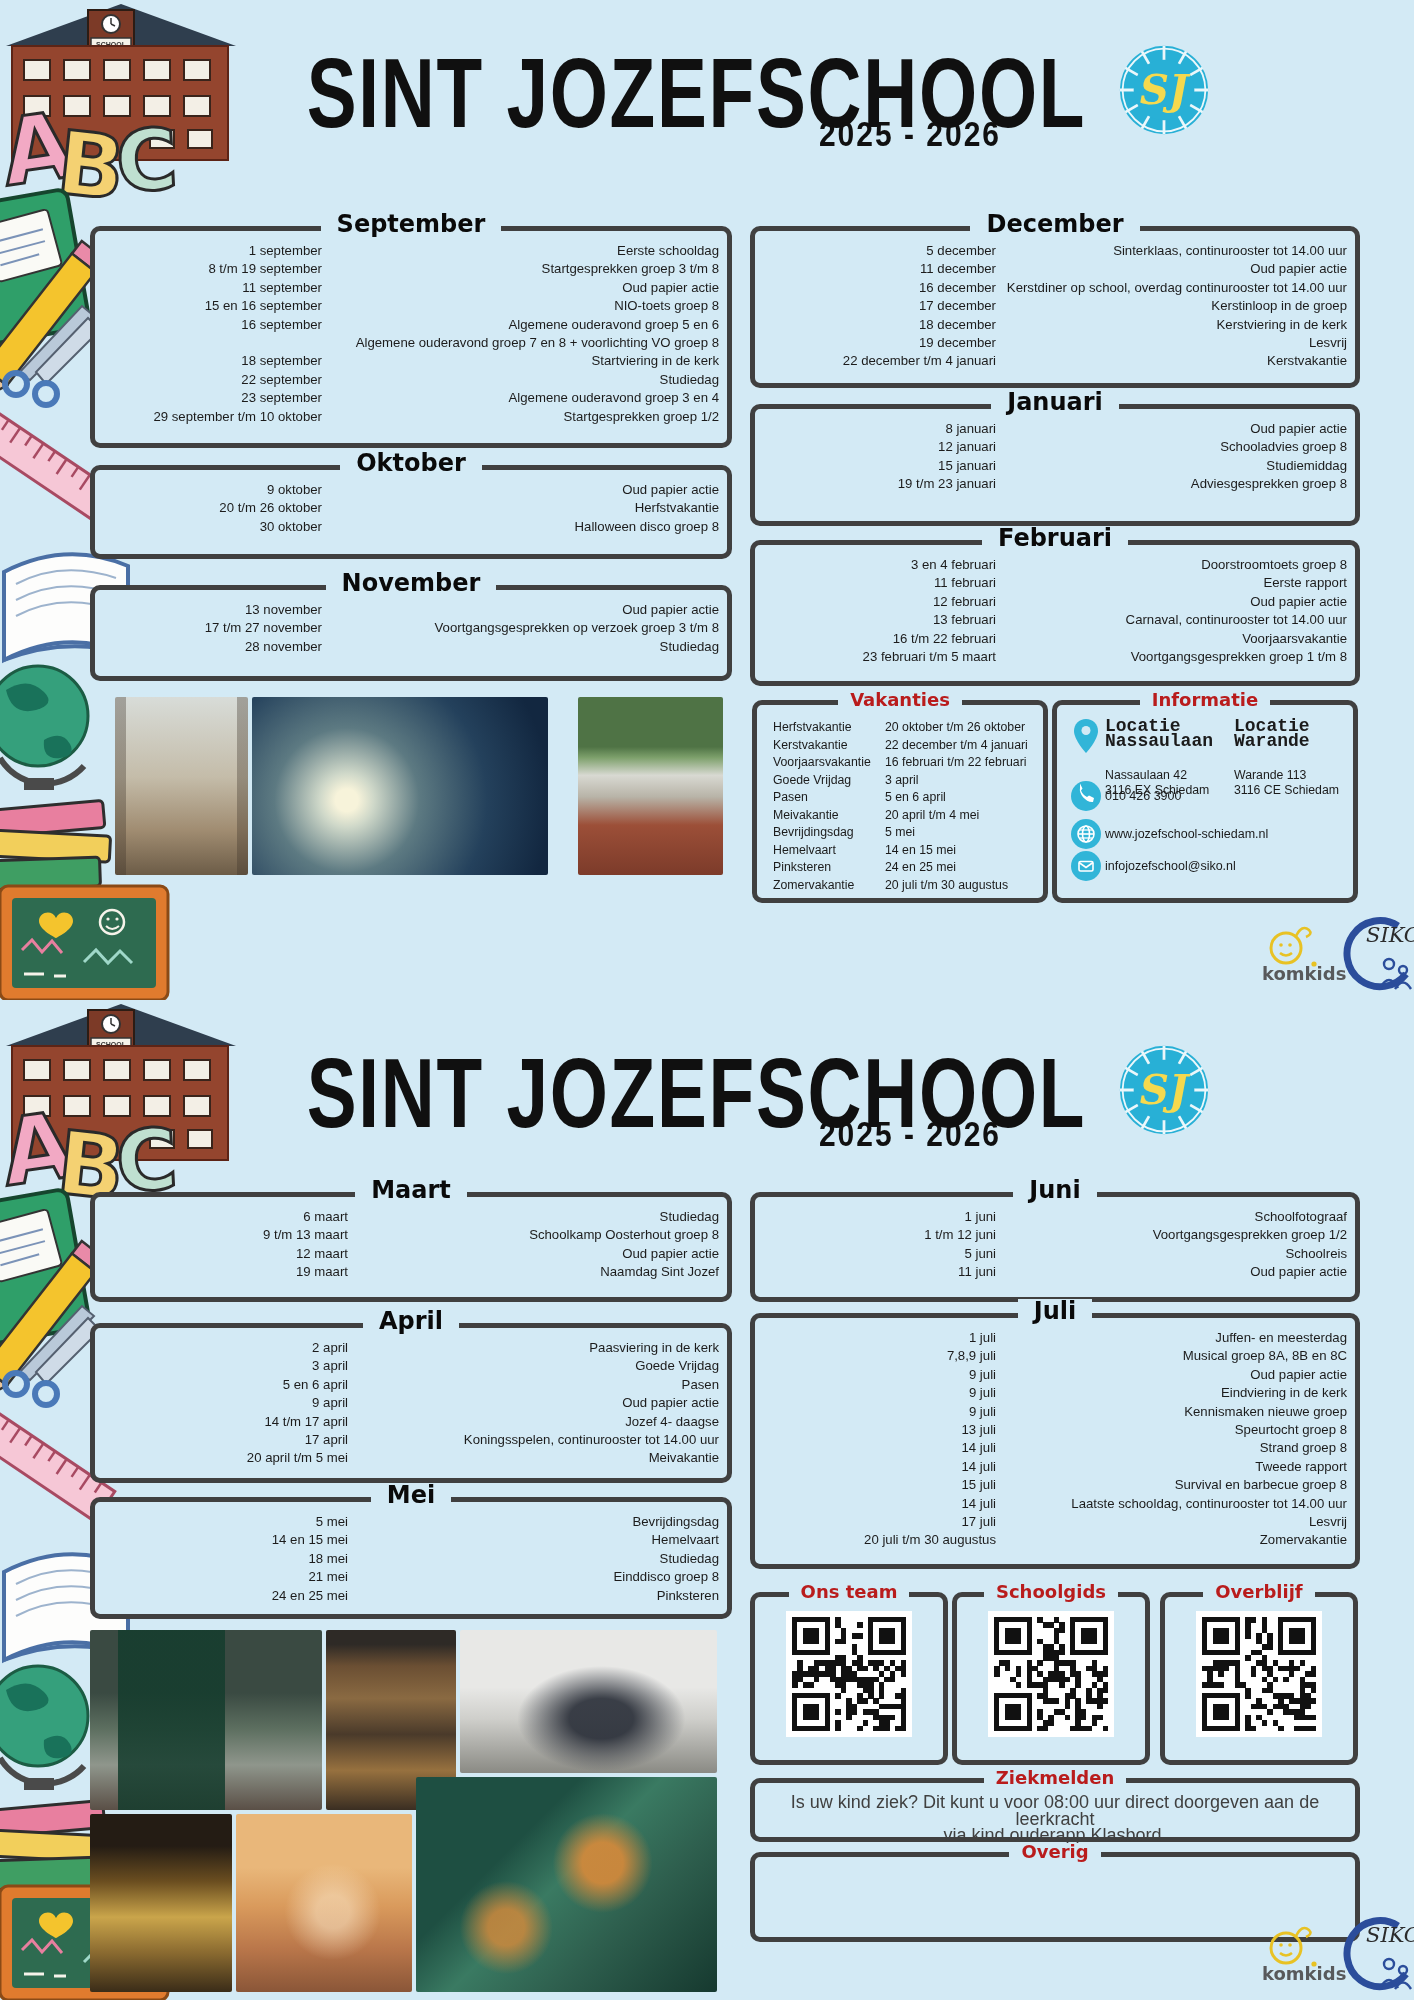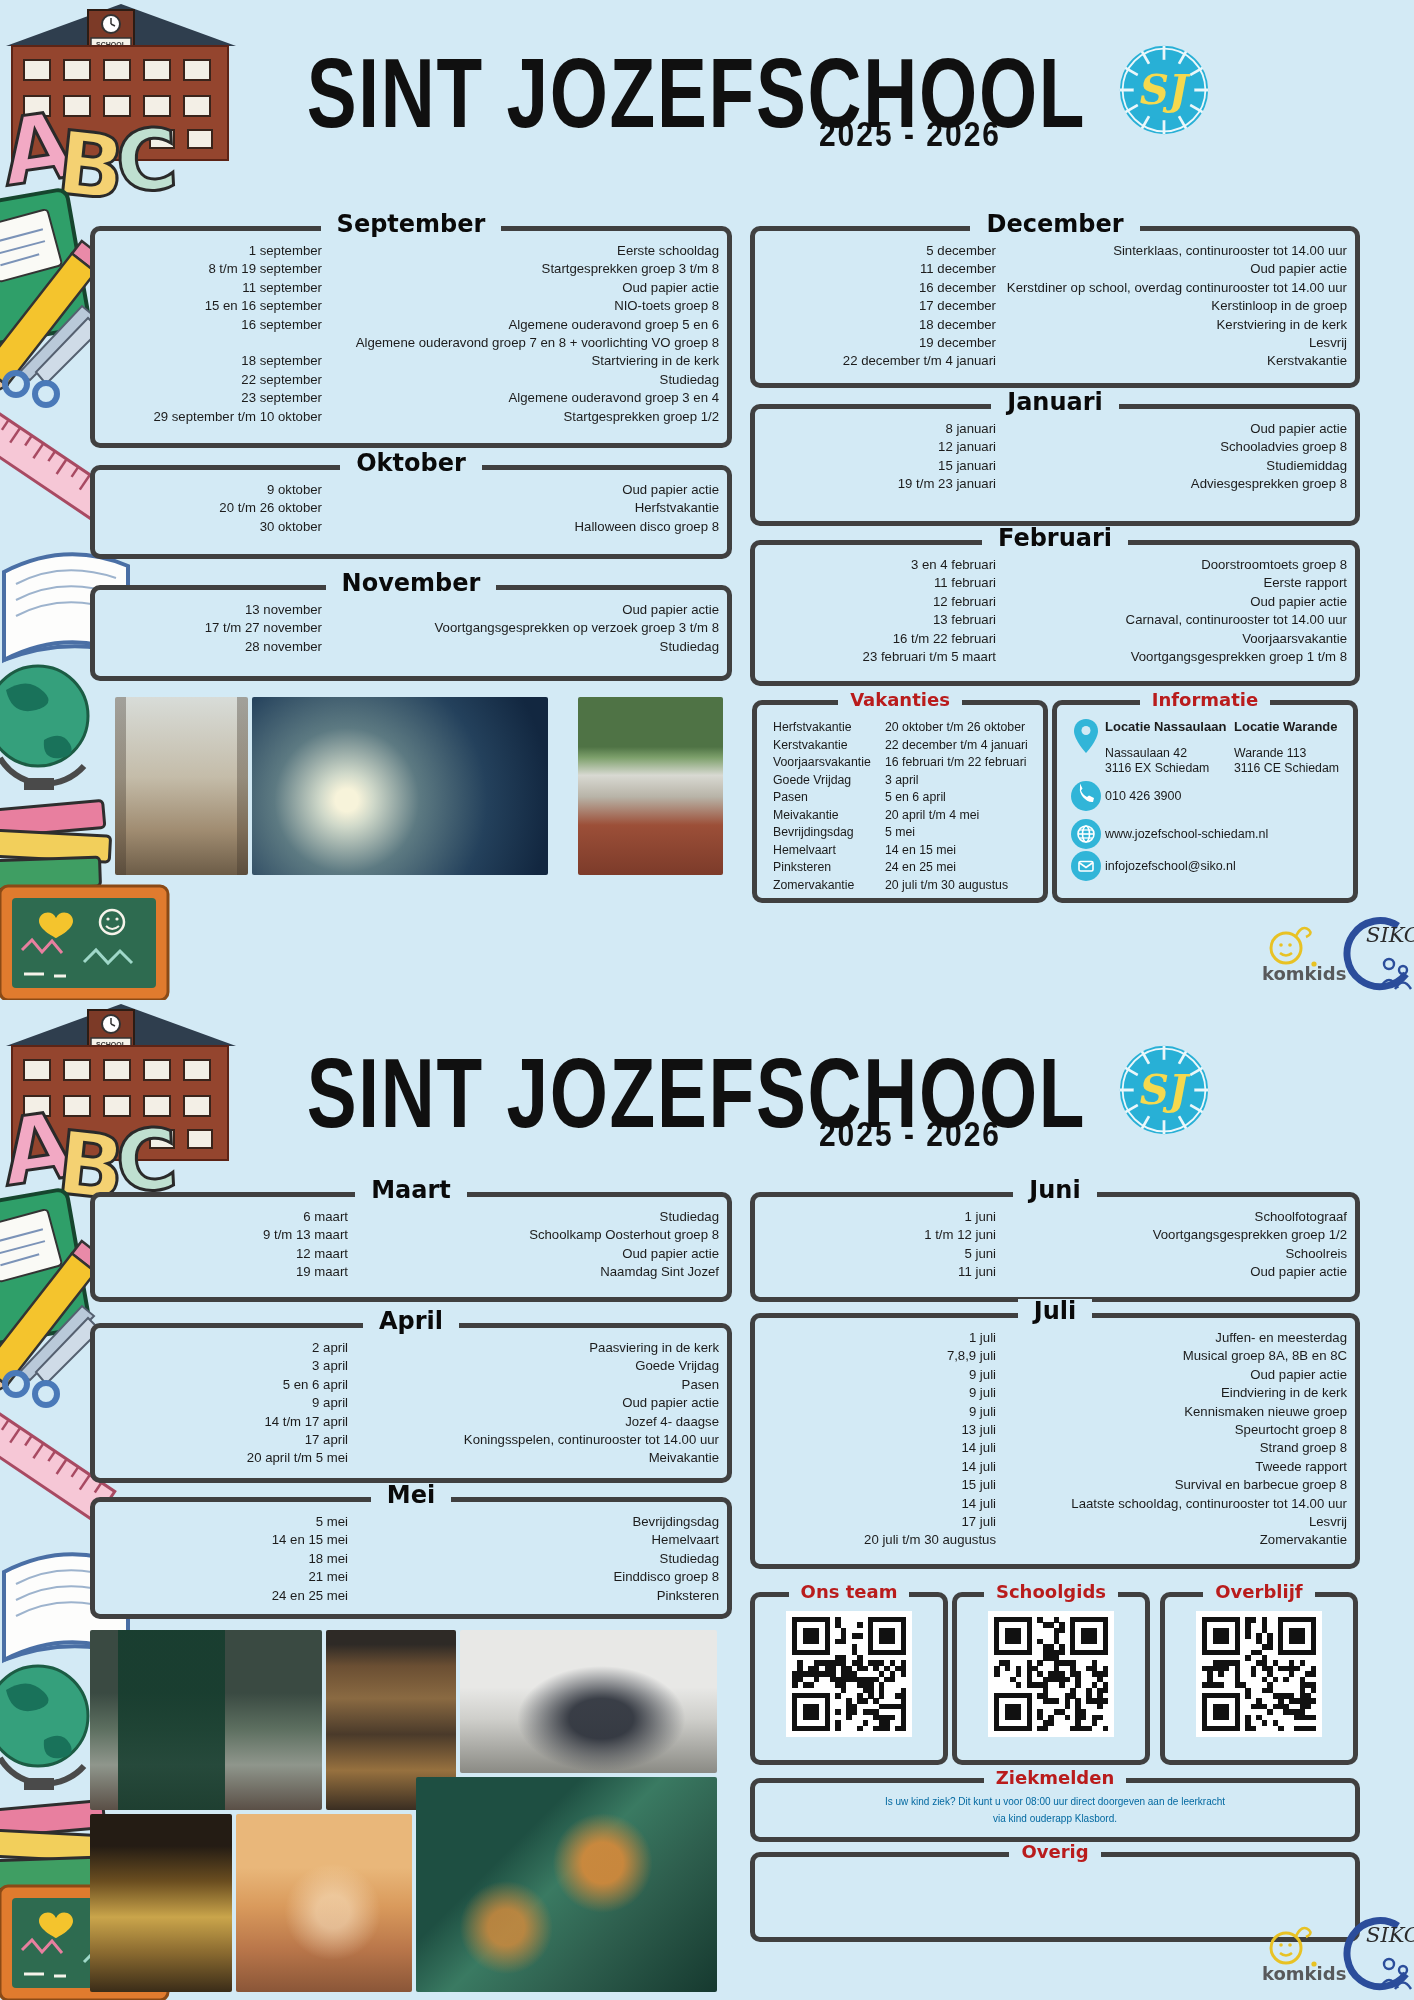--- a/index.html
+++ b/index.html
@@ -38,33 +38,33 @@
   
   .vrows{padding:14px 6px 0 16px;}
   .vrow{display:flex;font-size:12.3px;line-height:17.5px;}
   .vrow .d{width:112px;flex:none;}
   .vrow .a{flex:1;}
 
   
   .info-inner{position:relative;width:100%;height:100%;font-size:12.3px;}
   .info-ic{position:absolute;left:14px;}
   .loc-col{position:absolute;top:14px;width:128px;line-height:15px;}
-  .loc-col .lt{font-family:Liberation Sans, sans-serif;font-weight:bold;font-size:13px;margin-bottom:12px;}
+  .loc-col .lt{font-family:Liberation Mono, monospace;font-weight:bold;font-size:18px;margin-bottom:19px;}
   .info-line{position:absolute;left:48px;font-size:12.5px;}
 
   
   .photo{position:absolute;border-radius:2px;}
 
   
   .qr-tile{position:absolute;left:50%;top:14px;transform:translateX(-50%);
       width:126px;height:126px;background:#ffffff;display:flex;align-items:center;justify-content:center;}
   .qr-code{width:114px;height:114px;}
 
   
-  .zk-text{padding-top:11px;text-align:center;font-size:10px;line-height:16.5px;color:#0369a1;}
+  .zk-text{padding-top:11px;text-align:center;font-size:18px;line-height:16.5px;color:#404040;}
   .orows{padding:16px 8px 0 10px;}
   .orow{display:flex;font-size:13.2px;line-height:18.4px;}
   .orow .d{width:229px;flex:none;}
   .orow .a{flex:1;}
 
   .partner-logos{position:absolute;left:1258px;top:916px;width:156px;height:82px;}
 </style>
 </head>
 <body>
 

